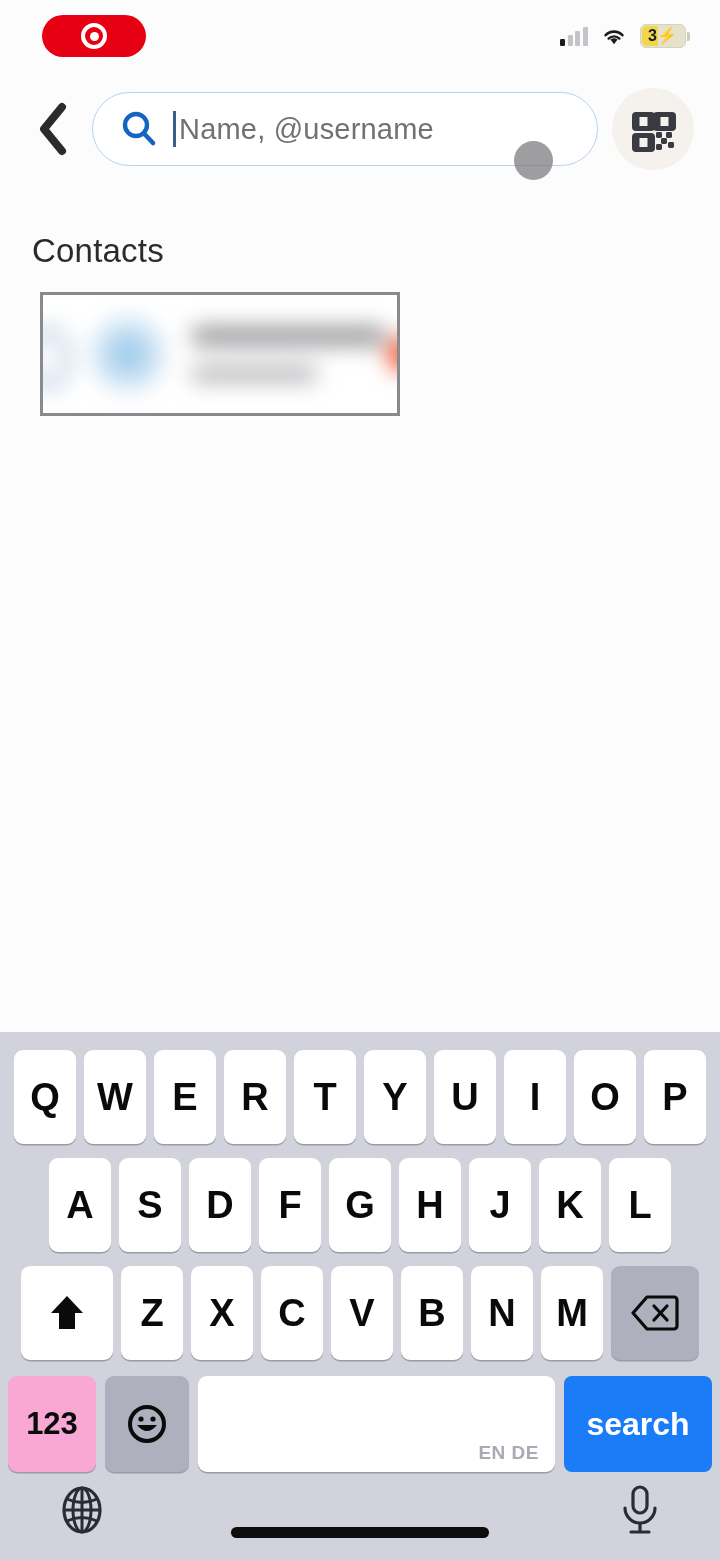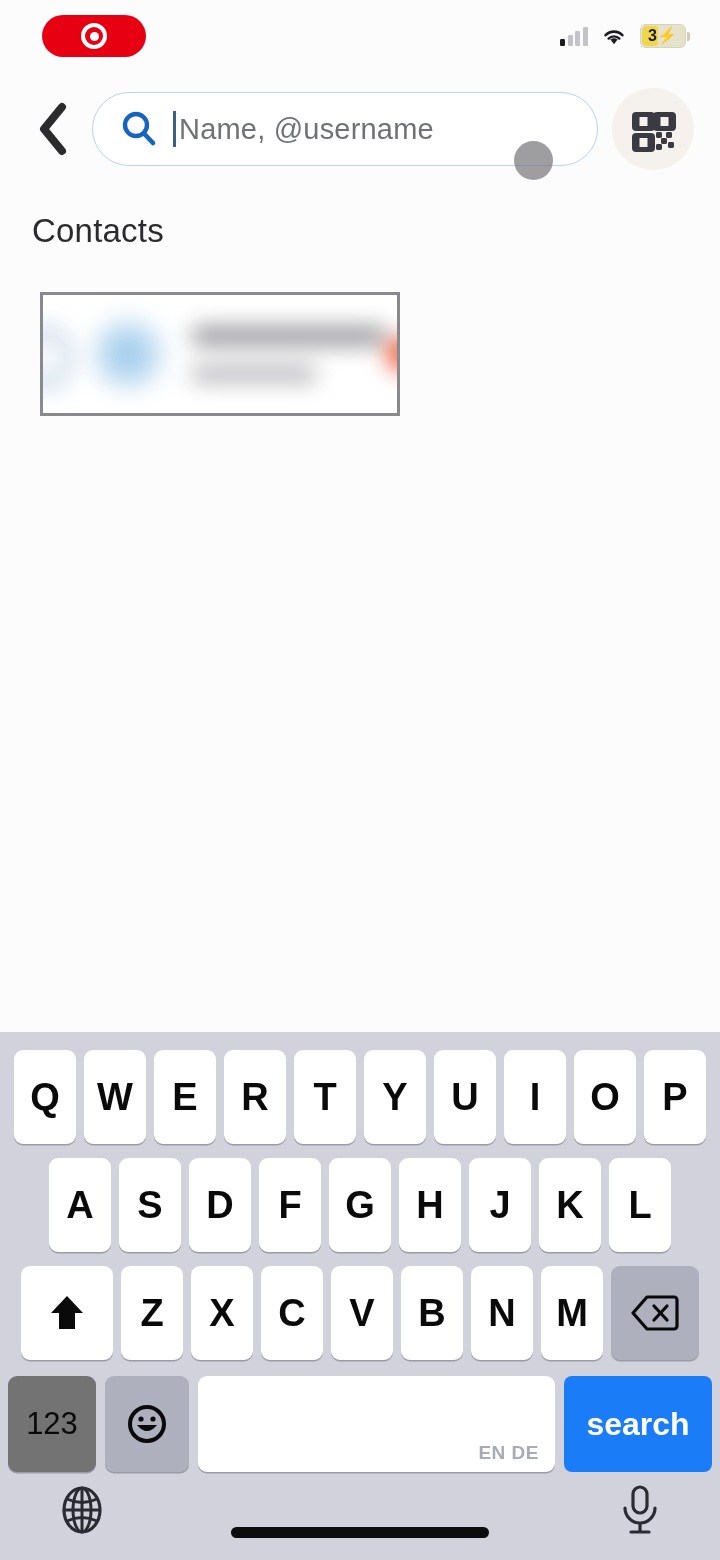--- a/index.html
+++ b/index.html
@@ -99,21 +99,21 @@
   }
   .qr-btn {
     width:82px; height:82px; border-radius:50%;
     background:#f5f1ec;
     display:flex; align-items:center; justify-content:center;
     flex:0 0 auto;
   }
 
   
   .section-title {
-    position:absolute; top:212px; left:32px;
+    position:absolute; top:232px; left:32px;
     font-size:33px; font-weight:500; color:#2b2b2d;
     letter-spacing:0.2px;
   }
   .contact-wrap {
     position:absolute; top:292px; left:40px;
     width:360px; height:124px;
     border:3px solid #8a8a8e;
     background:#ffffff;
     overflow:hidden;
   }
@@ -167,21 +167,21 @@
     font-size:38px; font-weight:bold; color:#0a0a0a;
     font-family:"Liberation Sans", sans-serif;
   }
   .key.letter { width:62px; }
   .key.mod {
     width:88px; background:#aeb0bd;
     box-shadow:0 1.5px 0 rgba(110,112,125,0.55);
   }
   .key.shift { width:92px; background:#ffffff; }
   .key.num {
-    width:88px; height:96px; font-size:31px; font-weight:400; background:#737373;
+    width:88px; height:96px; font-size:31px; font-weight:700; background:#f9a8d4;
   }
   .key.emoji { width:84px; height:96px; background:#aeb0bd; }
   .key.space {
     flex:1 1 auto; height:96px; background:#ffffff;
     position:relative;
   }
   .space-lang {
     position:absolute; right:16px; bottom:8px;
     font-size:19px; font-weight:600; color:#a9abb4; letter-spacing:0.5px;text-align:right;
   }

